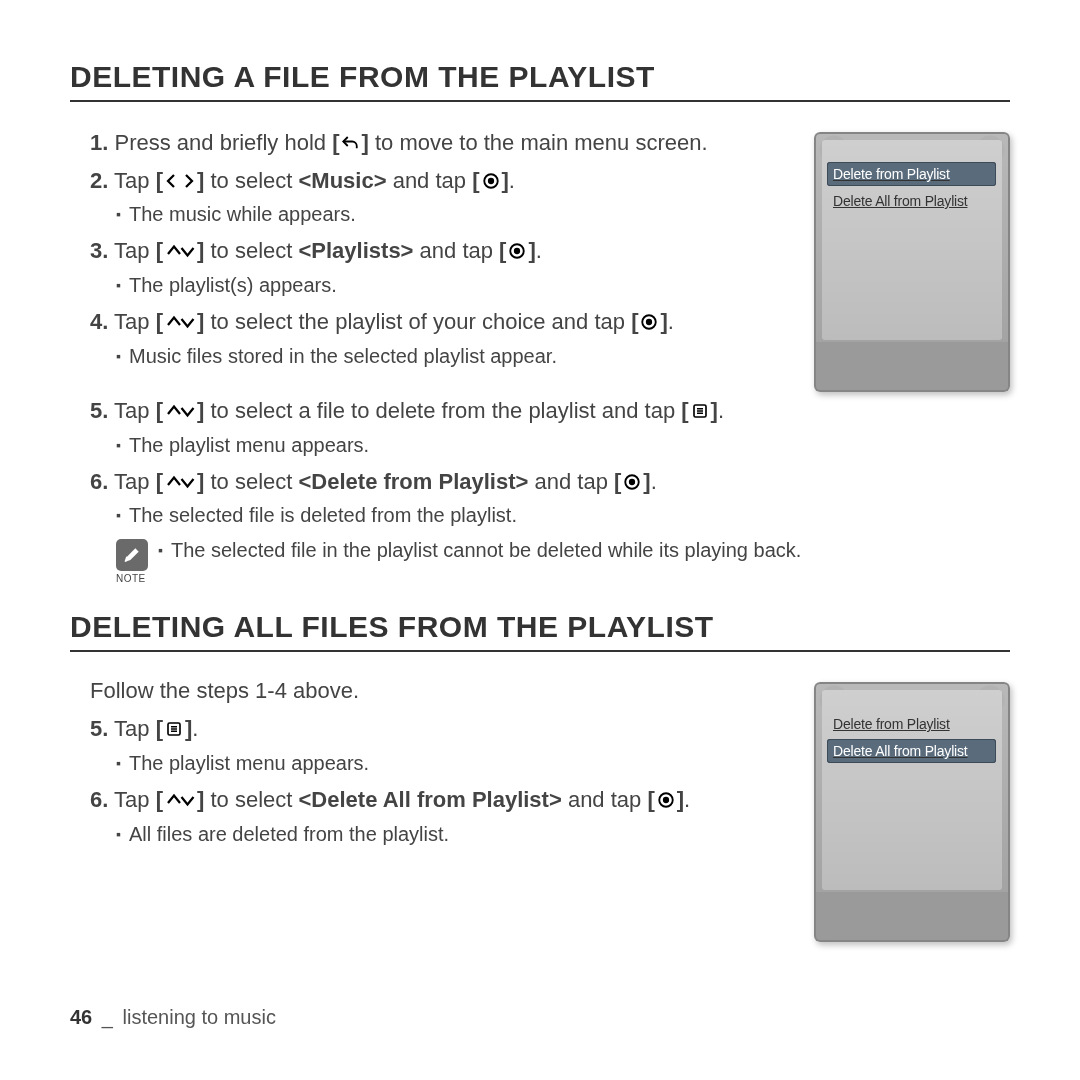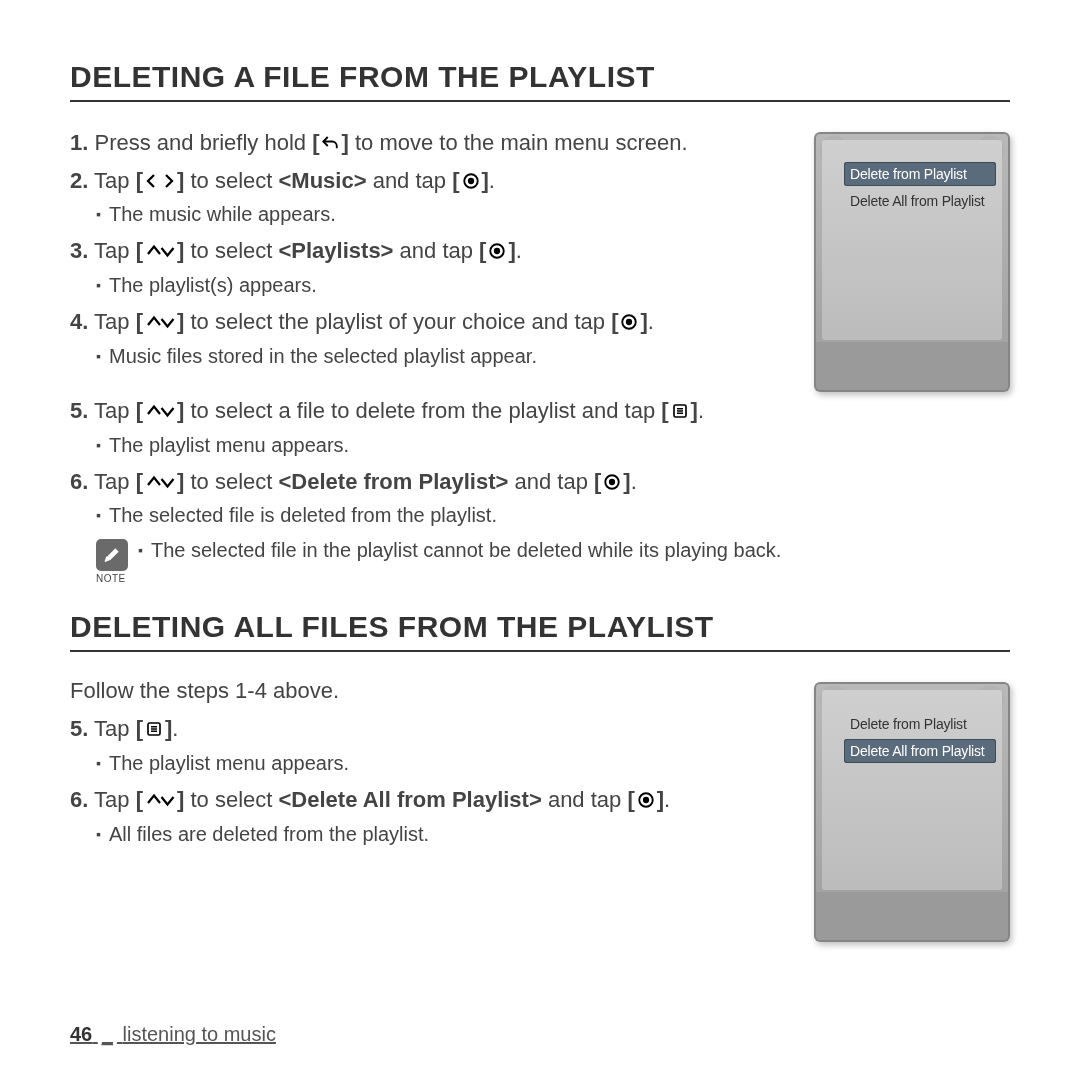--- a/index.html
+++ b/index.html
@@ -15,21 +15,21 @@
     font-family: Arial, sans-serif;
     font-weight: 700;
     font-size: 30px;
     letter-spacing: 0.5px;
     color: #333;
     border-bottom: 2px solid #333;
     padding-bottom: 6px;
     margin-bottom: 26px;
   }
   .content-row { position: relative; }
-  .steps { font-size: 22px; color: #444; }
+  .steps { font-size: 22px; color: #444; margin-left: 20px; }
   .step { margin-bottom: 8px; line-height: 1.35; }
   .step-num { font-weight: 700; }
   .step-sub { font-size: 20px; color: #444; margin: 2px 0 10px 26px; }
   .step-sub::before { content: "▪"; font-size: 14px; margin-right: 8px; position: relative; top: -2px; }
   .bold { font-weight: 700; }
   .icon-box { display: inline-flex; align-items: center; gap: 2px; font-weight: 700; }
   .icon-box::before { content: "["; font-weight: 700; }
   .icon-box::after  { content: "]"; font-weight: 700; }
   svg.inline { width: 18px; height: 18px; vertical-align: -2px; }
   svg.inline-sm { width: 16px; height: 16px; vertical-align: -2px; }
@@ -53,21 +53,21 @@
     box-shadow: 2px 3px 6px rgba(0,0,0,0.25), inset 0 0 0 2px #858585;
   }
   .device .screen-inner {
     position: absolute;
     left: 8px; right: 8px; top: 8px; bottom: 52px;
     background: linear-gradient(#cfcfcf,#bcbcbc);
     border-radius: 3px;
   }
   .menu-area {
     position: absolute;
-    left: 30px; right: 14px; top: 30px;
+    left: 13px; right: 14px; top: 30px; text-decoration: underline;
   }
   .menu-item {
     font-size: 14px;
     color: #fff;
     padding: 4px 6px;
     border-radius: 3px;
     margin-bottom: 3px;
     white-space: nowrap;
     letter-spacing: -0.2px;
   }
@@ -87,21 +87,21 @@
     display: flex; align-items: center; justify-content: center;
     margin-top: 2px; flex: none;
   }
   .note-label { font-size: 10px; letter-spacing: 0.5px; text-align: left; color: #444; margin-top: 2px; }
   .note-text { font-size: 20px; color: #444; line-height: 1.35; }
   .note-text::before { content: "▪"; font-size: 14px; margin-right: 8px; position: relative; top: -2px; }
 
   .section2 { margin-top: 10px; }
   .intro-line { font-size: 22px; color: #444; margin: 2px 0 10px 0; }
 
-  .footer { position: absolute; left: 70px; bottom: 34px; font-size: 20px; color: #555; text-decoration: underline; }
+  .footer { position: absolute; left: 70px; bottom: 51px; font-size: 20px; color: #555; }
   .footer .pagenum { font-weight: 700; color: #333; }
   .footer-sep { margin: 0 4px; }
 
   .float-right-box { float: right; width: 220px; height: 268px; margin-left: 10px; }
   .clear { clear: both; }
 </style>
 </head>
 <body>
 
 <svg width="0" height="0" style="position:absolute">

